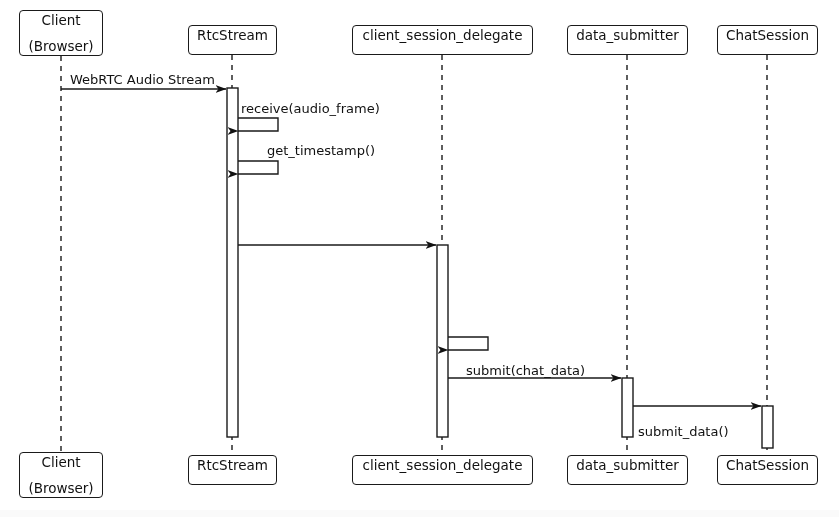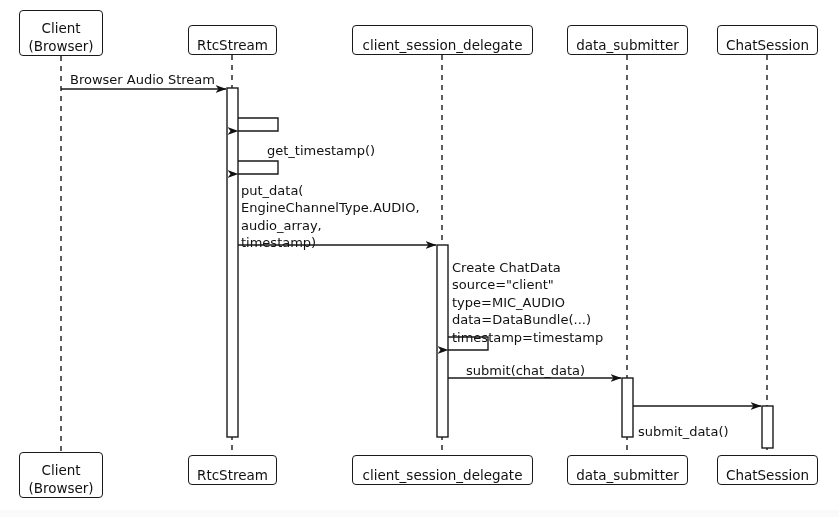--- a/index.html
+++ b/index.html
@@ -24,21 +24,21 @@
   }
   .participant-box {
     position: absolute;
     box-sizing: border-box;
     border: 1.4px solid #1a1a1a;
     border-radius: 4px;
     background: #ffffff;
     display: flex;
     flex-direction: column;
     align-items: center;
-    justify-content: flex-end;
+    justify-content: space-between;
     font-size: 13.5px;
     color: #111111;
     line-height: 1.35;
     text-align: center;
     white-space: nowrap;
     z-index: 5;
   }
   .msg-label {
     position: absolute;
     font-size: 13px;
@@ -132,27 +132,19 @@
   <div class="participant-box" id="pb-bot-2" style="left: 352px; top: 455px; width: 181px; height: 30px;">
     <span>client_session_delegate</span>
   </div>
   <div class="participant-box" id="pb-bot-3" style="left: 567px; top: 455px; width: 121px; height: 30px;">
     <span>data_submitter</span>
   </div>
   <div class="participant-box" id="pb-bot-4" style="left: 717px; top: 455px; width: 101px; height: 30px;">
     <span>ChatSession</span>
   </div>
 
-  <div class="msg-label" id="ml-0" style="left: 70px; top: 71px;">Browser Audio Stream</div>
+  <div class="msg-label" id="ml-0" style="left: 70px; top: 71px;">WebRTC Audio Stream</div>
+  <div class="msg-label" id="ml-1" style="left: 241px; top: 100px;">receive(audio_frame)</div>
   <div class="msg-label" id="ml-2" style="left: 241px; top: 142px; margin-left: 26px;">get_timestamp()</div>
-  <div class="note-text" id="ml-3" style="left: 241px; top: 182px;">put_data(
-EngineChannelType.AUDIO,
-audio_array,
-timestamp)</div>
-  <div class="note-text" id="ml-4" style="left: 452px; top: 259px;">Create ChatData
-source="client"
-type=MIC_AUDIO
-data=DataBundle(...)
-timestamp=timestamp</div>
   <div class="msg-label" id="ml-5" style="left: 466px; top: 362px;">submit(chat_data)</div>
   <div class="msg-label" id="ml-6" style="left: 638px; top: 390px; margin-top: 33px;">submit_data()</div>
 
 </div>
 
 </body></html>

